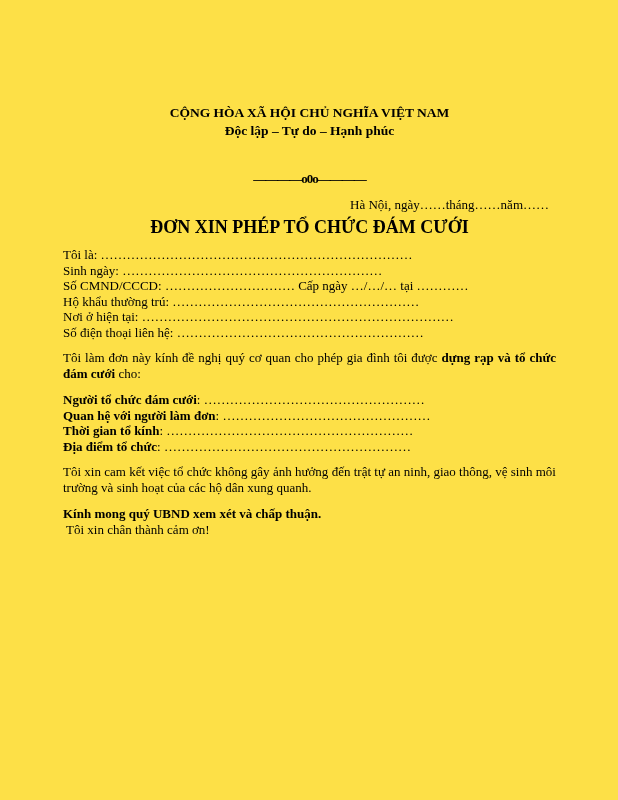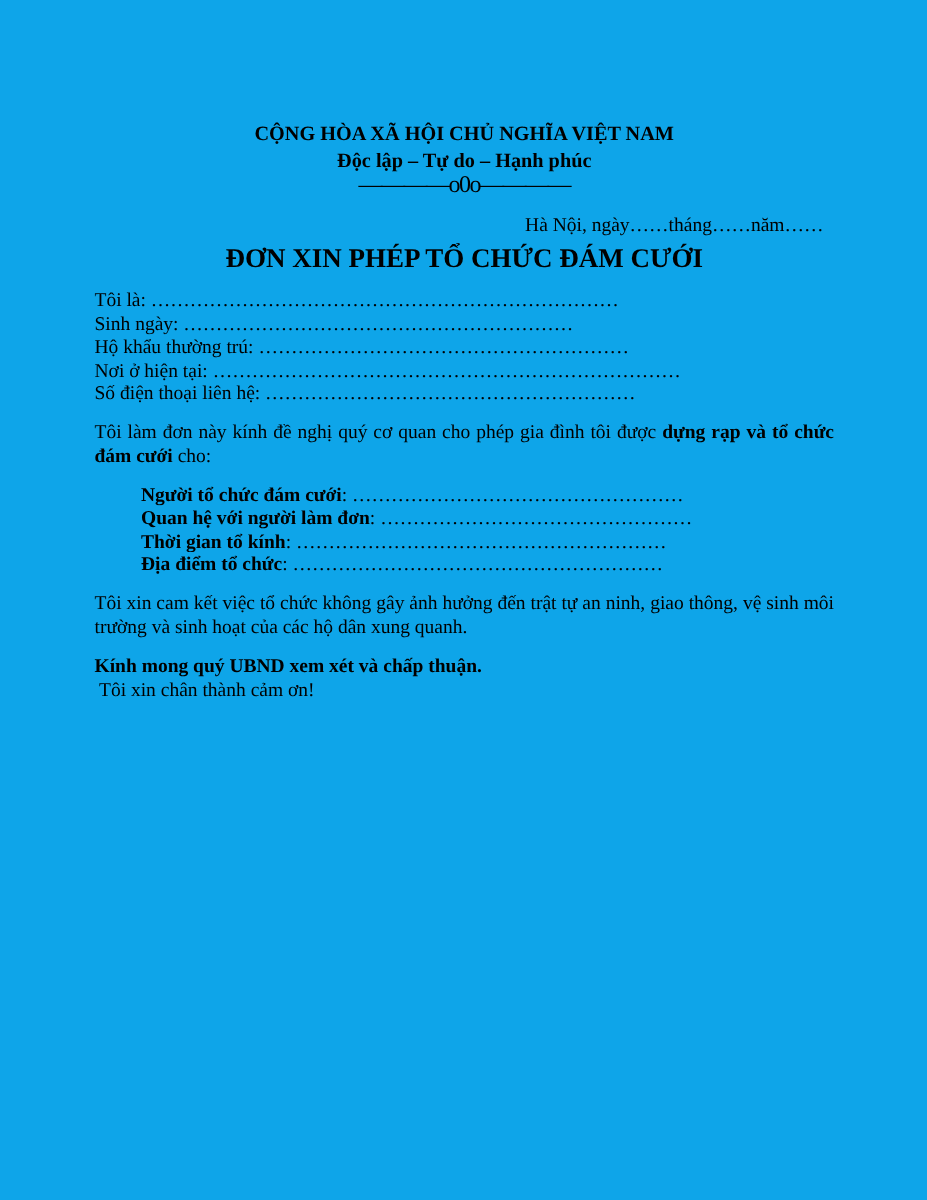--- a/index.html
+++ b/index.html
@@ -1,38 +1,38 @@
 <!DOCTYPE html>
 <html><head>
 <meta charset="utf-8">
 <style>
   html, body { margin: 0; padding: 0; background: #ffffff; }
   .page {
     position: relative;
     width: 618px;
     height: 800px;
-    background: #0ea5e9;
+    background: #fde047;
     color: #000000;
     font-family: "Liberation Serif", serif;
     font-size: 13px;
     line-height: 15.5px;
     overflow: hidden;
     box-sizing: border-box;
-    padding: 80px 62px 0 63px;
+    padding: 104px 62px 0 63px;
   }
   .b { font-weight: bold; }
   .nat-header { text-align: center; font-weight: bold; font-size: 13.5px; line-height: 18px; }
-  .nh-sep { font-weight: normal; font-size: 16px; line-height: 16px; letter-spacing: -1px; }
+  .nh-sep { font-weight: bold; font-size: 13px; line-height: 16px; letter-spacing: -1px; margin-top: 31px; }
   .date-line { text-align: right; padding-right: 7px; margin-top: 10px; line-height: 16px; }
   .doc-title { text-align: center; font-weight: bold; font-size: 18px; margin-top: 6px; line-height: 17px; }
   .recipient { margin-top: 14px; line-height: 16px; white-space: nowrap; overflow: hidden; }
   .fields { margin-top: 11px; }
   .field-line { white-space: nowrap; overflow: hidden; line-height: 15.5px; }
   .para { margin: 10px 0 0 0; text-align: justify; line-height: 16px; }
-  .bold-fields { margin-top: 10px; margin-left: 31px; }
+  .bold-fields { margin-top: 10px; }
   .bold-fields .field-line { line-height: 15.6px; }
   .closing { margin-top: 10px; line-height: 16px; font-weight: bold; }
   .thanks { padding-left: 3px; line-height: 16px; }
   .sig-row { display: flex; justify-content: flex-end; padding-right: 6px; margin-top: 12px; }
   .sig { text-align: center; line-height: 17.5px; }
 </style>
 </head>
 <body>
 
 <div class="page">
@@ -47,20 +47,23 @@
 
   <div class="doc-title">ĐƠN XIN PHÉP TỔ CHỨC ĐÁM CƯỚI</div>
 
 
   <div class="fields">
     <div class="field-line">
       <span>Tôi là: </span><span>………………………………………………………………</span>
     </div>
     <div class="field-line">
       <span>Sinh ngày: </span><span>……………………………………………………</span>
+    </div>
+    <div class="field-line">
+      <span>Số CMND/CCCD: </span><span>…………………………</span><span> Cấp ngày …/…/… tại </span><span>…………</span>
     </div>
     <div class="field-line">
       <span>Hộ khẩu thường trú: </span><span>…………………………………………………</span>
     </div>
     <div class="field-line">
       <span>Nơi ở hiện tại: </span><span>………………………………………………………………</span>
     </div>
     <div class="field-line">
       <span>Số điện thoại liên hệ: </span><span>…………………………………………………</span>
     </div>

